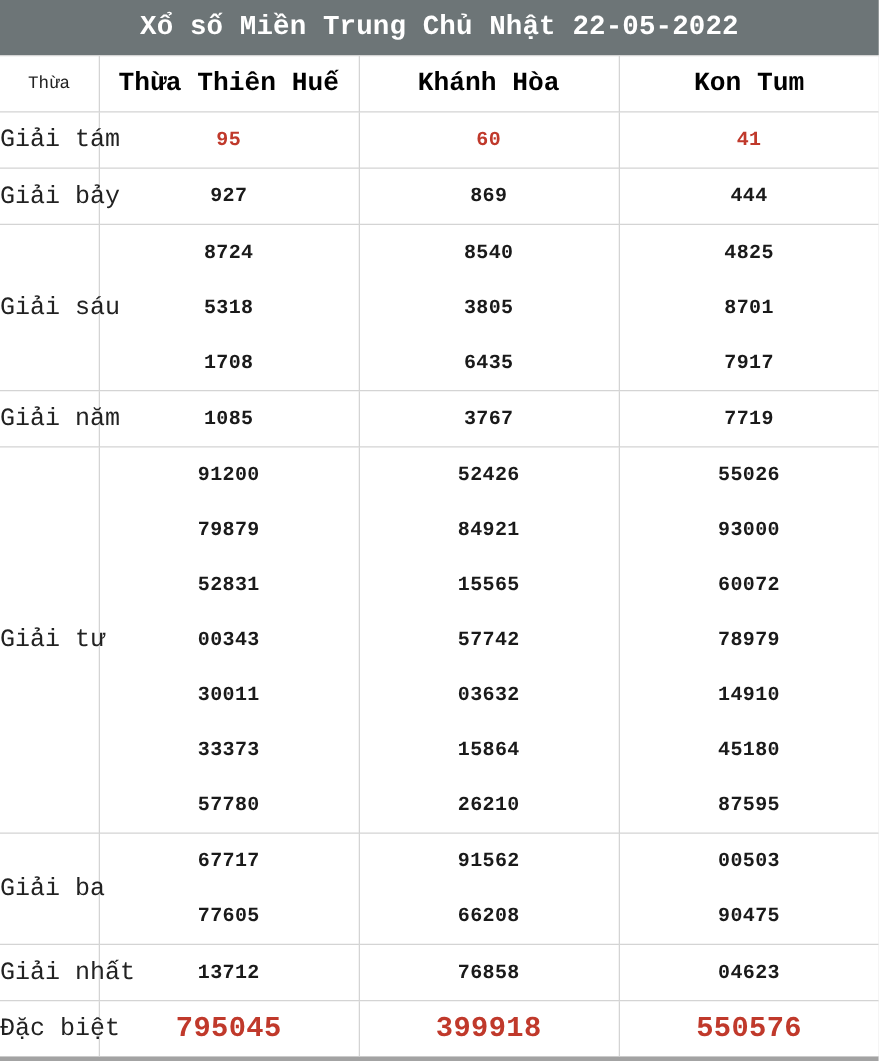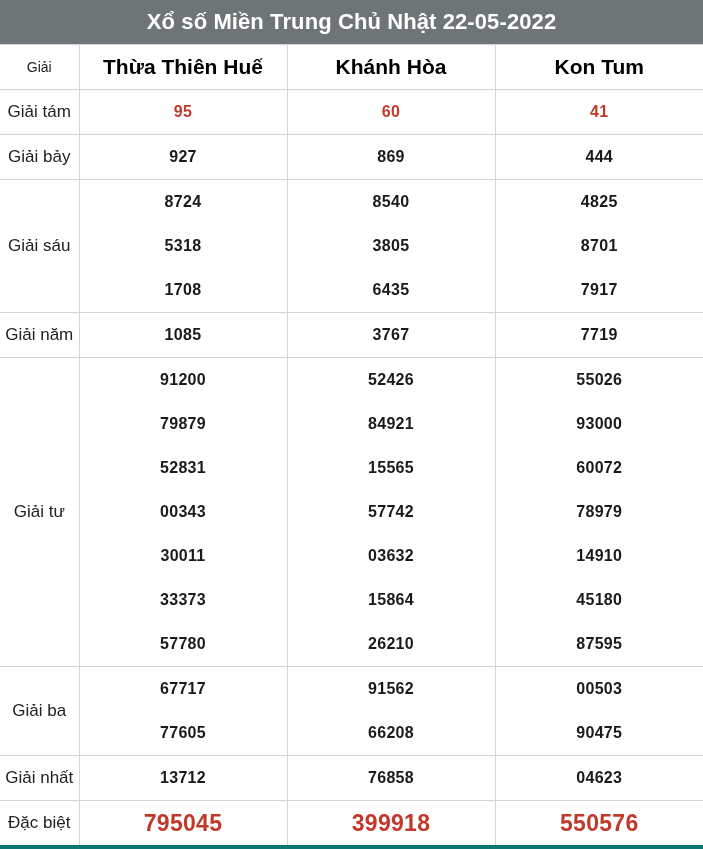--- a/index.html
+++ b/index.html
@@ -10,22 +10,23 @@
   body {
     width: 703px;
     height: 849px;
     font-family: "Liberation Sans", "DejaVu Sans", sans-serif;
     overflow: hidden;
   }
   #lottery-root {
     width: 703px;
     height: 849px;
     position: relative;
-    background: #0f766e;
+    background: #a3a3a3;
     box-sizing: border-box;
+    font-family: Liberation Mono, monospace;
   }
   
   .title-bar {
     height: 44px;
     background: #6d7577;
     display: flex;
     align-items: center;
     justify-content: center;
     box-sizing: border-box;
   }
@@ -80,21 +81,21 @@
   }
   .head-prov {
     font-size: 21px;
     font-weight: bold;
     color: #000000;
     white-space: nowrap;
   }
 
   
   .prize-label {
-    font-size: 17px;
+    font-size: 20px;
     font-weight: normal;
     color: #222222;
     white-space: nowrap;
   }
 
   
   .num-stack {
     display: flex;
     flex-direction: column;
     align-items: center;
@@ -132,21 +133,21 @@
 
   <table class="results">
     <colgroup>
       <col class="c-label">
       <col class="c-prov">
       <col class="c-prov">
       <col class="c-prov3">
     </colgroup>
     <thead>
       <tr class="col-head-row">
-        <th class="head-label">Giải</th>
+        <th class="head-label">Thừa</th>
         <th class="head-prov">Thừa Thiên Huế</th>
         <th class="head-prov">Khánh Hòa</th>
         <th class="head-prov">Kon Tum</th>
       </tr>
     </thead>
     <tbody id="results-body">
         <tr class="row-h1">
           <td class="prize-label">Giải tám</td>
           <td>
             <div class="num-stack">

